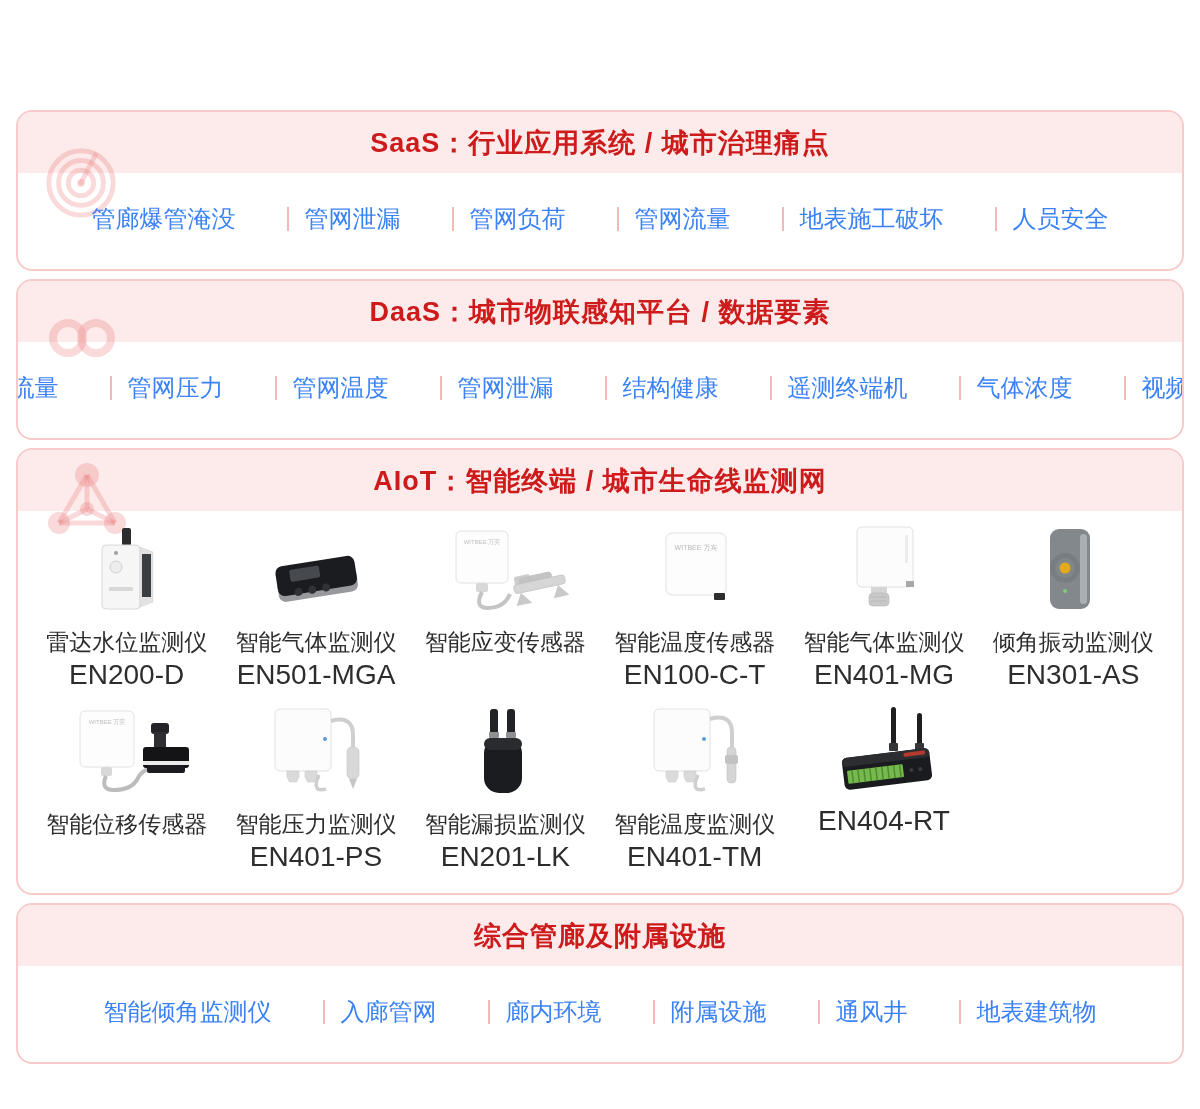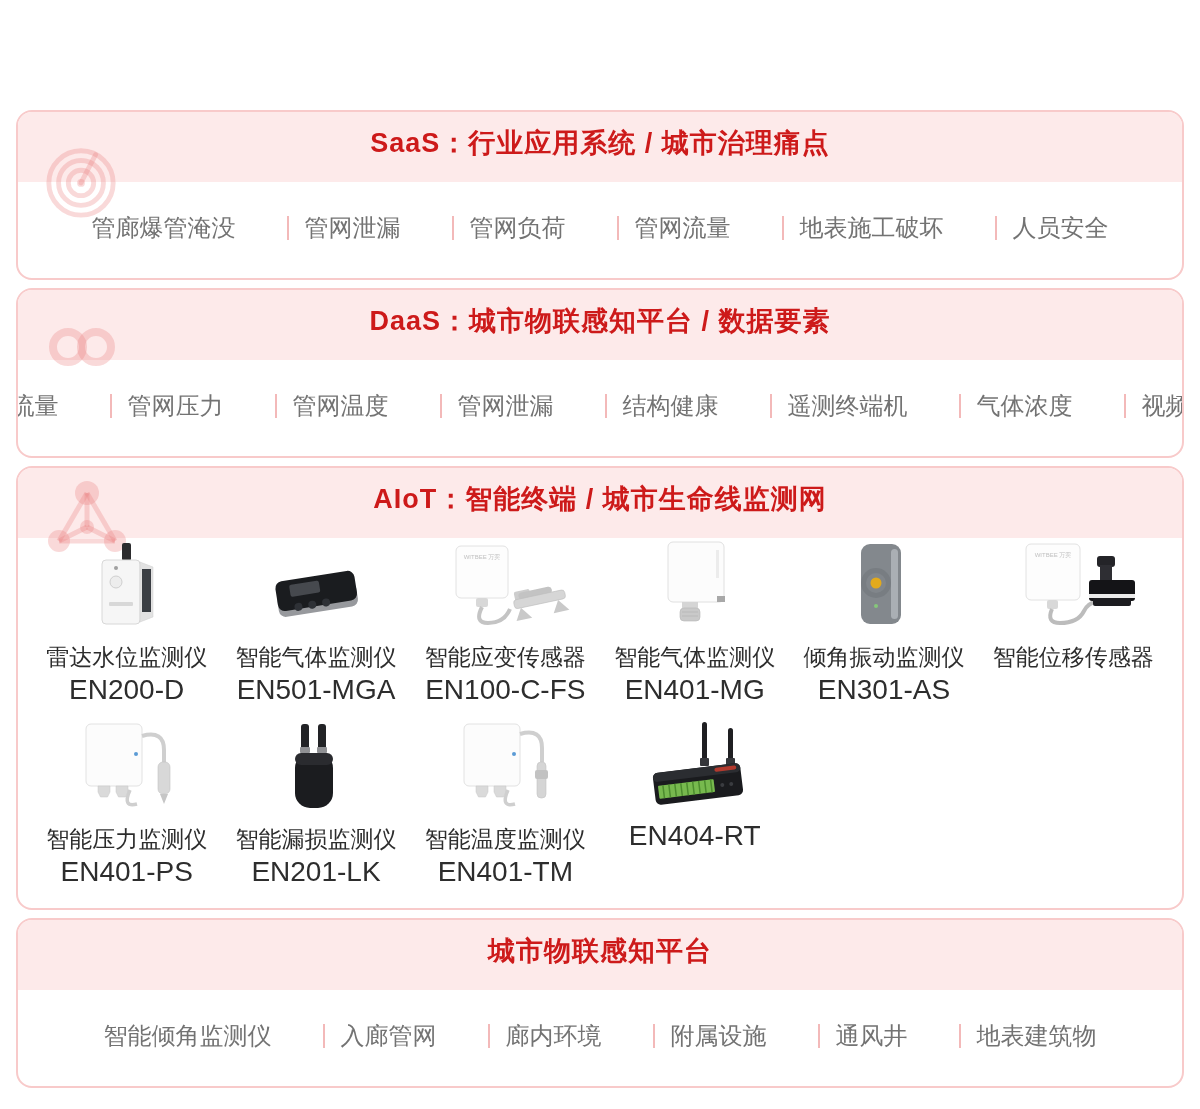--- a/index.html
+++ b/index.html
@@ -13,54 +13,54 @@
     position:relative;
     border:2px solid #f8caca;
     border-radius:16px;
     background:#ffffff;
     overflow:hidden;
     margin-bottom:8px;
   }
   .band{
     background:#fdeaea;
     text-align:center;
-    padding:13px 0 21px;
+    padding:13px 0 12px;
     font-size:27px;
     font-weight:bold;
     color:#cd1a1a;
     letter-spacing:1px;
     position:relative;
     z-index:0;
   }
   .row-items{
     position:relative;z-index:2;
     display:flex;justify-content:center;align-items:center;
     list-style:none;margin:0;
     padding:30px 8px 34px;
-    font-size:24px;color:#737373;gap:31px;
+    font-size:24px;color:#3b82f6;gap:31px;
   }
   .row-items li{display:flex;align-items:center;white-space:nowrap;padding:0 2px;}
   .row-items li + li::before{
     content:"";display:inline-block;
     width:2px;height:24px;background:#f3b9b9;
     margin:0 16px;
   }
   .wm{
     position:absolute;z-index:1;pointer-events:none;
   }
   .wm-1{left:24px;top:30px;width:78px;height:78px;}
   .wm-2{left:24px;top:26px;width:80px;height:62px;}
   .wm-3{left:26px;top:8px;width:86px;height:84px;}
   .wm svg{width:100%;height:100%;display:block;}
   
   .grid{
     position:relative;z-index:2;
     display:grid;
     grid-template-columns:repeat(6,1fr);
-    padding:0 14px 20px;
+    padding:12px 14px 20px;
     row-gap:14px;
   }
   .card{text-align:center;}
   .art{height:100px;display:flex;align-items:flex-end;justify-content:center;}
   .art svg{width:150px;height:100px;display:block;}
   .pname{font-size:23px;color:#2d2d2d;line-height:34px;margin-top:2px;white-space:nowrap;}
   .pmodel{font-size:28px;color:#2d2d2d;line-height:32px;white-space:nowrap;}
 </style>
 </head>
 <body>
@@ -200,23 +200,33 @@
             <g transform="rotate(-12 104 64)">
               <rect x="86" y="50" width="16" height="16" rx="2" fill="#cdcdcd"></rect>
               <rect x="90" y="52" width="34" height="7" rx="3.5" fill="#c3c3c3"></rect>
               <rect x="84" y="58" width="52" height="9" rx="3" fill="#d6d6d6" stroke="#bdbdbd" stroke-width="0.6"></rect>
               <path d="M90 67 l-7 12 h16 z" fill="#c9c9c9"></path>
               <path d="M128 67 l-7 12 h16 z" fill="#c9c9c9"></path>
             </g>
           </svg>
         </div>
         <div class="pname">智能应变传感器</div>
-        <div class="pmodel">EN100-C-FS</div>
-      </div>
-
+      </div>
+
+      <div class="card">
+        <div class="art">
+          <svg viewBox="0 0 150 100">
+            <rect x="46" y="10" width="60" height="62" rx="6" fill="#fdfdfd" stroke="#e1e1e1"></rect>
+            <text x="76" y="27" font-size="7" text-anchor="middle" fill="#b8b8b8">WITBEE 万宾</text>
+            <rect x="94" y="70" width="11" height="7" rx="1" fill="#2d2d2f"></rect>
+          </svg>
+        </div>
+        <div class="pname">智能温度传感器</div>
+        <div class="pmodel">EN100-C-T</div>
+      </div>
 
       <div class="card">
         <div class="art">
           <svg viewBox="0 0 150 100">
             <rect x="48" y="4" width="56" height="60" rx="5" fill="#fcfcfc" stroke="#e0e0e0"></rect>
             <rect x="96" y="12" width="3" height="28" fill="#ececec"></rect>
             <rect x="62" y="64" width="16" height="6" fill="#d5d5d5"></rect>
             <rect x="60" y="70" width="20" height="13" rx="4" fill="#c9c9c9" stroke="#b6b6b6" stroke-width="0.6"></rect>
             <line x1="62" y1="74" x2="78" y2="74" stroke="#b9b9b9"></line>
             <line x1="62" y1="78" x2="78" y2="78" stroke="#b9b9b9"></line>
@@ -327,21 +337,21 @@
             </g>
           </svg>
         </div>
         <div class="pmodel">EN404-RT</div>
       </div>
 
     </div>
   </section>
 
   <section class="section">
-    <div class="band">城市物联感知平台</div>
+    <div class="band">综合管廊及附属设施</div>
     <ul class="row-items">
       <li>
           <span>智能倾角监测仪</span>
         </li>
       <li>
           <span>入廊管网</span>
         </li>
       <li>
           <span>廊内环境</span>
         </li>

